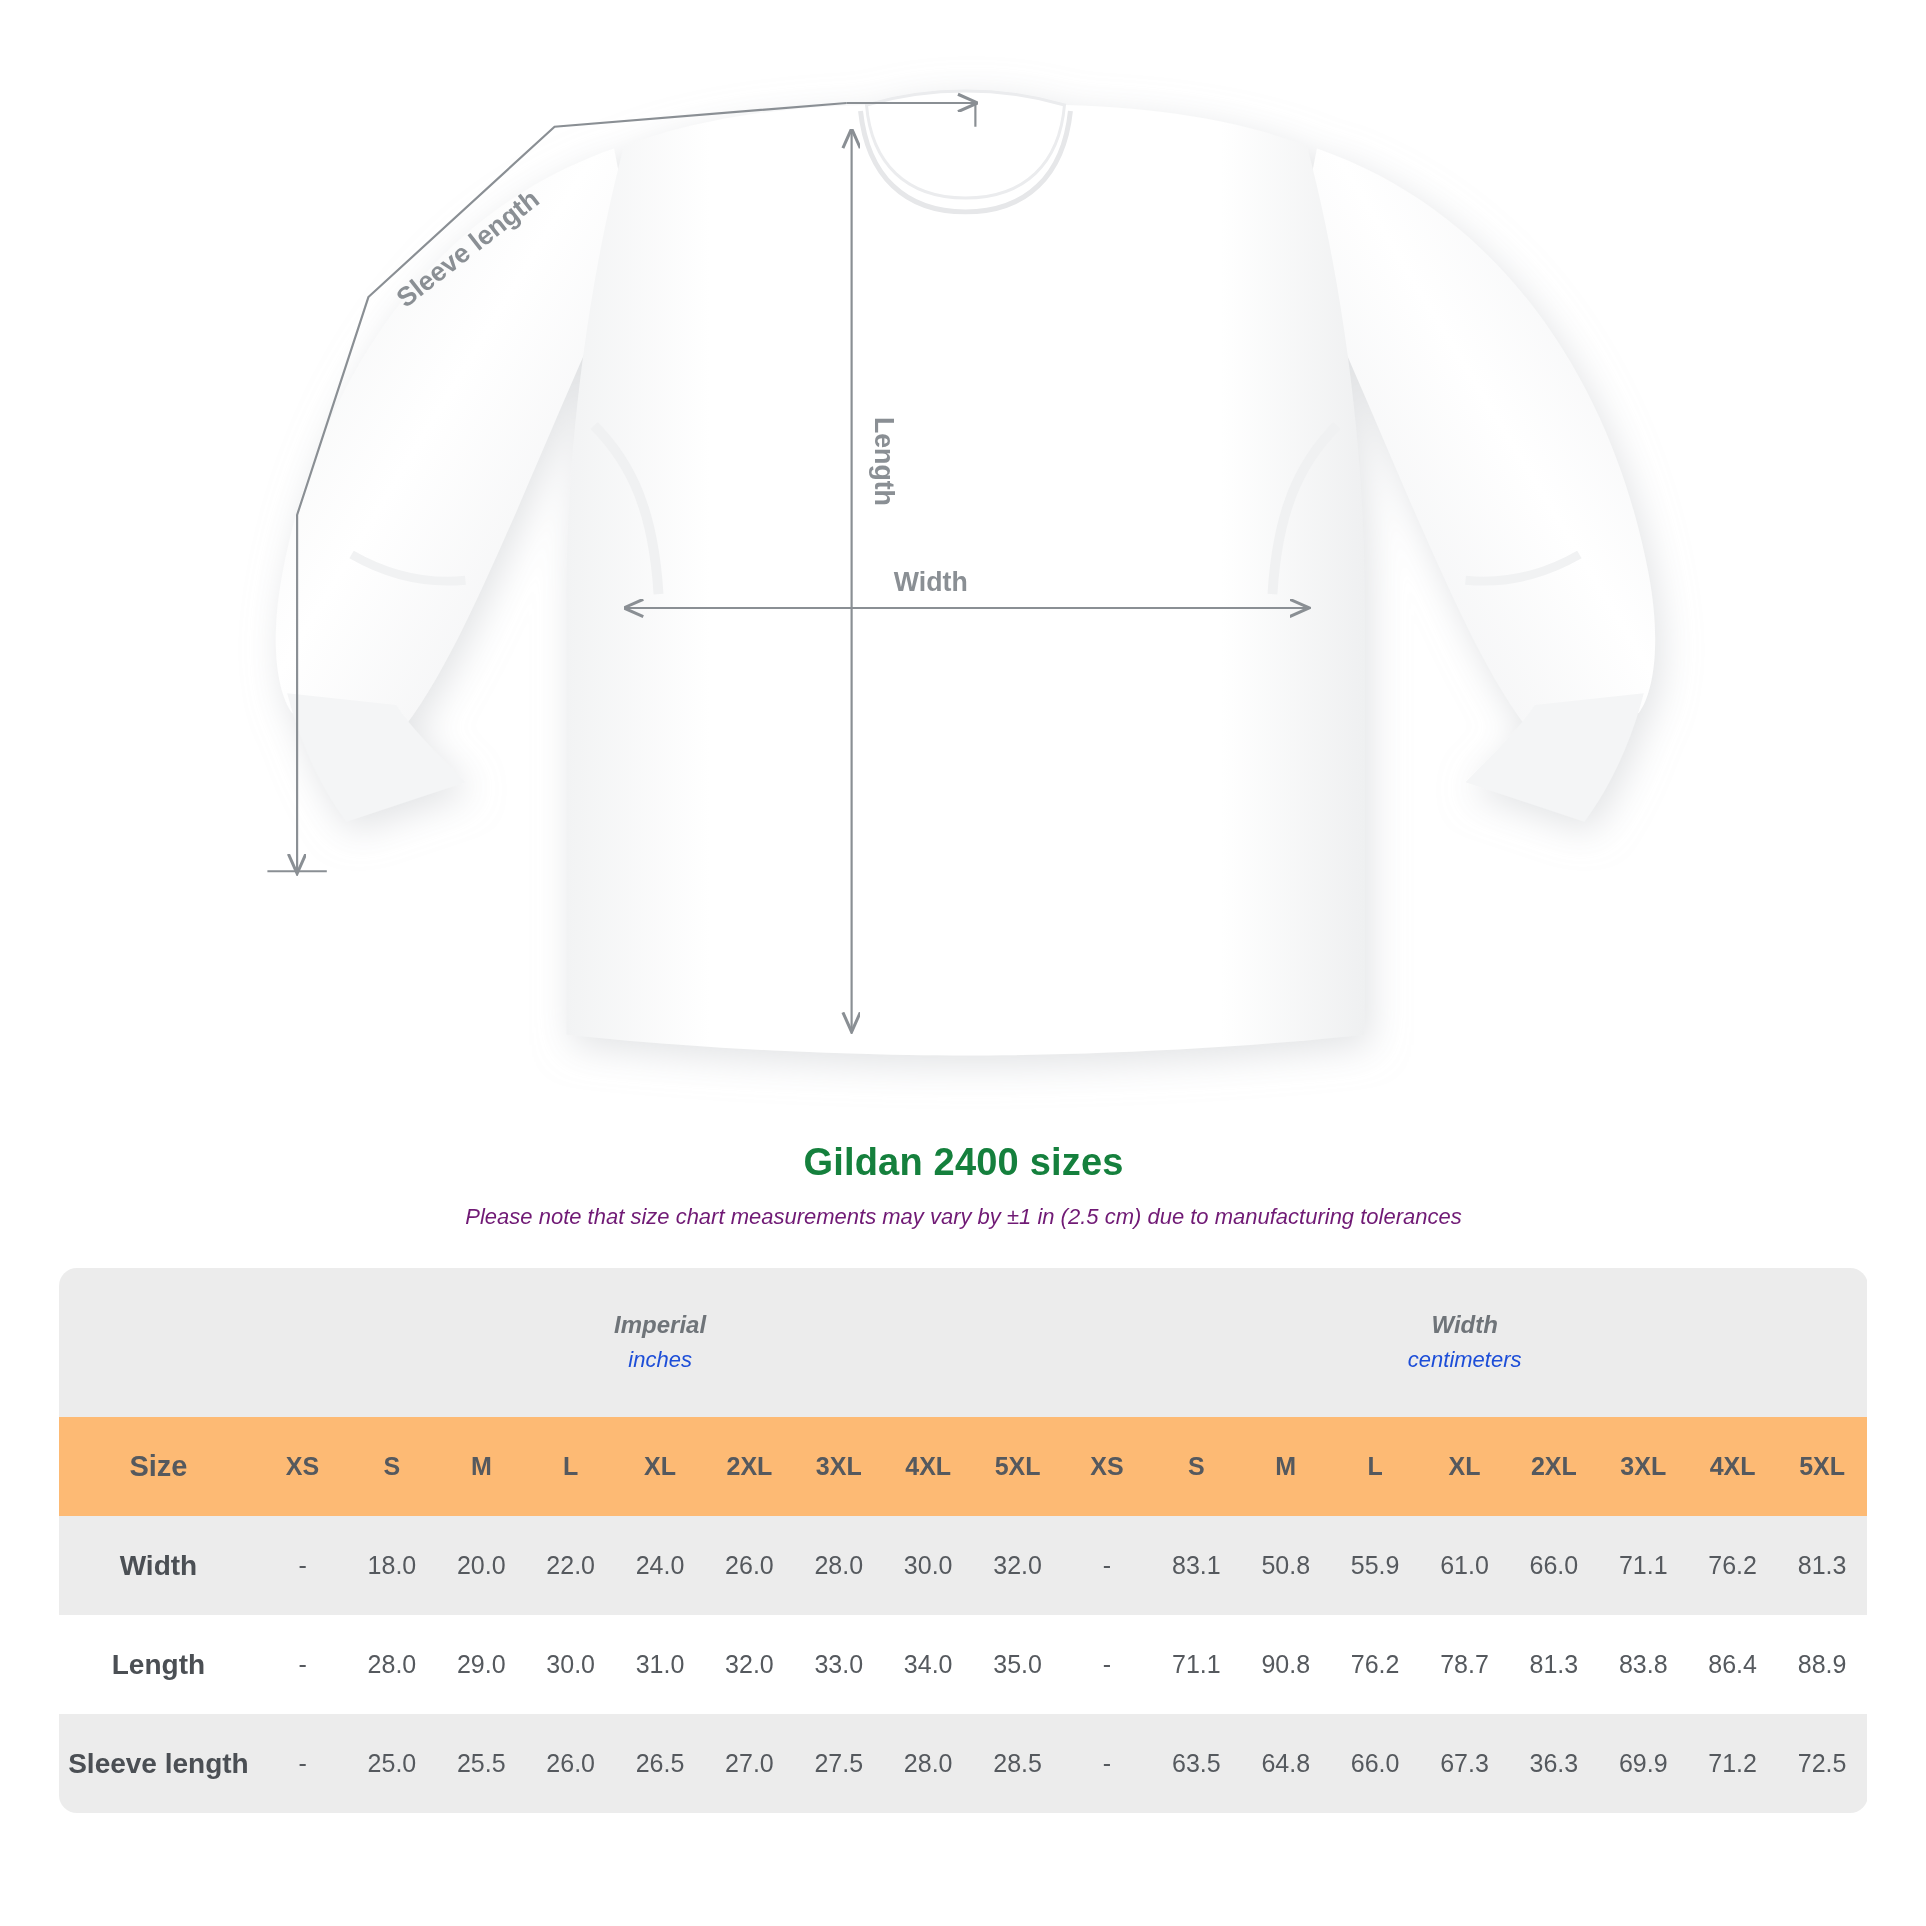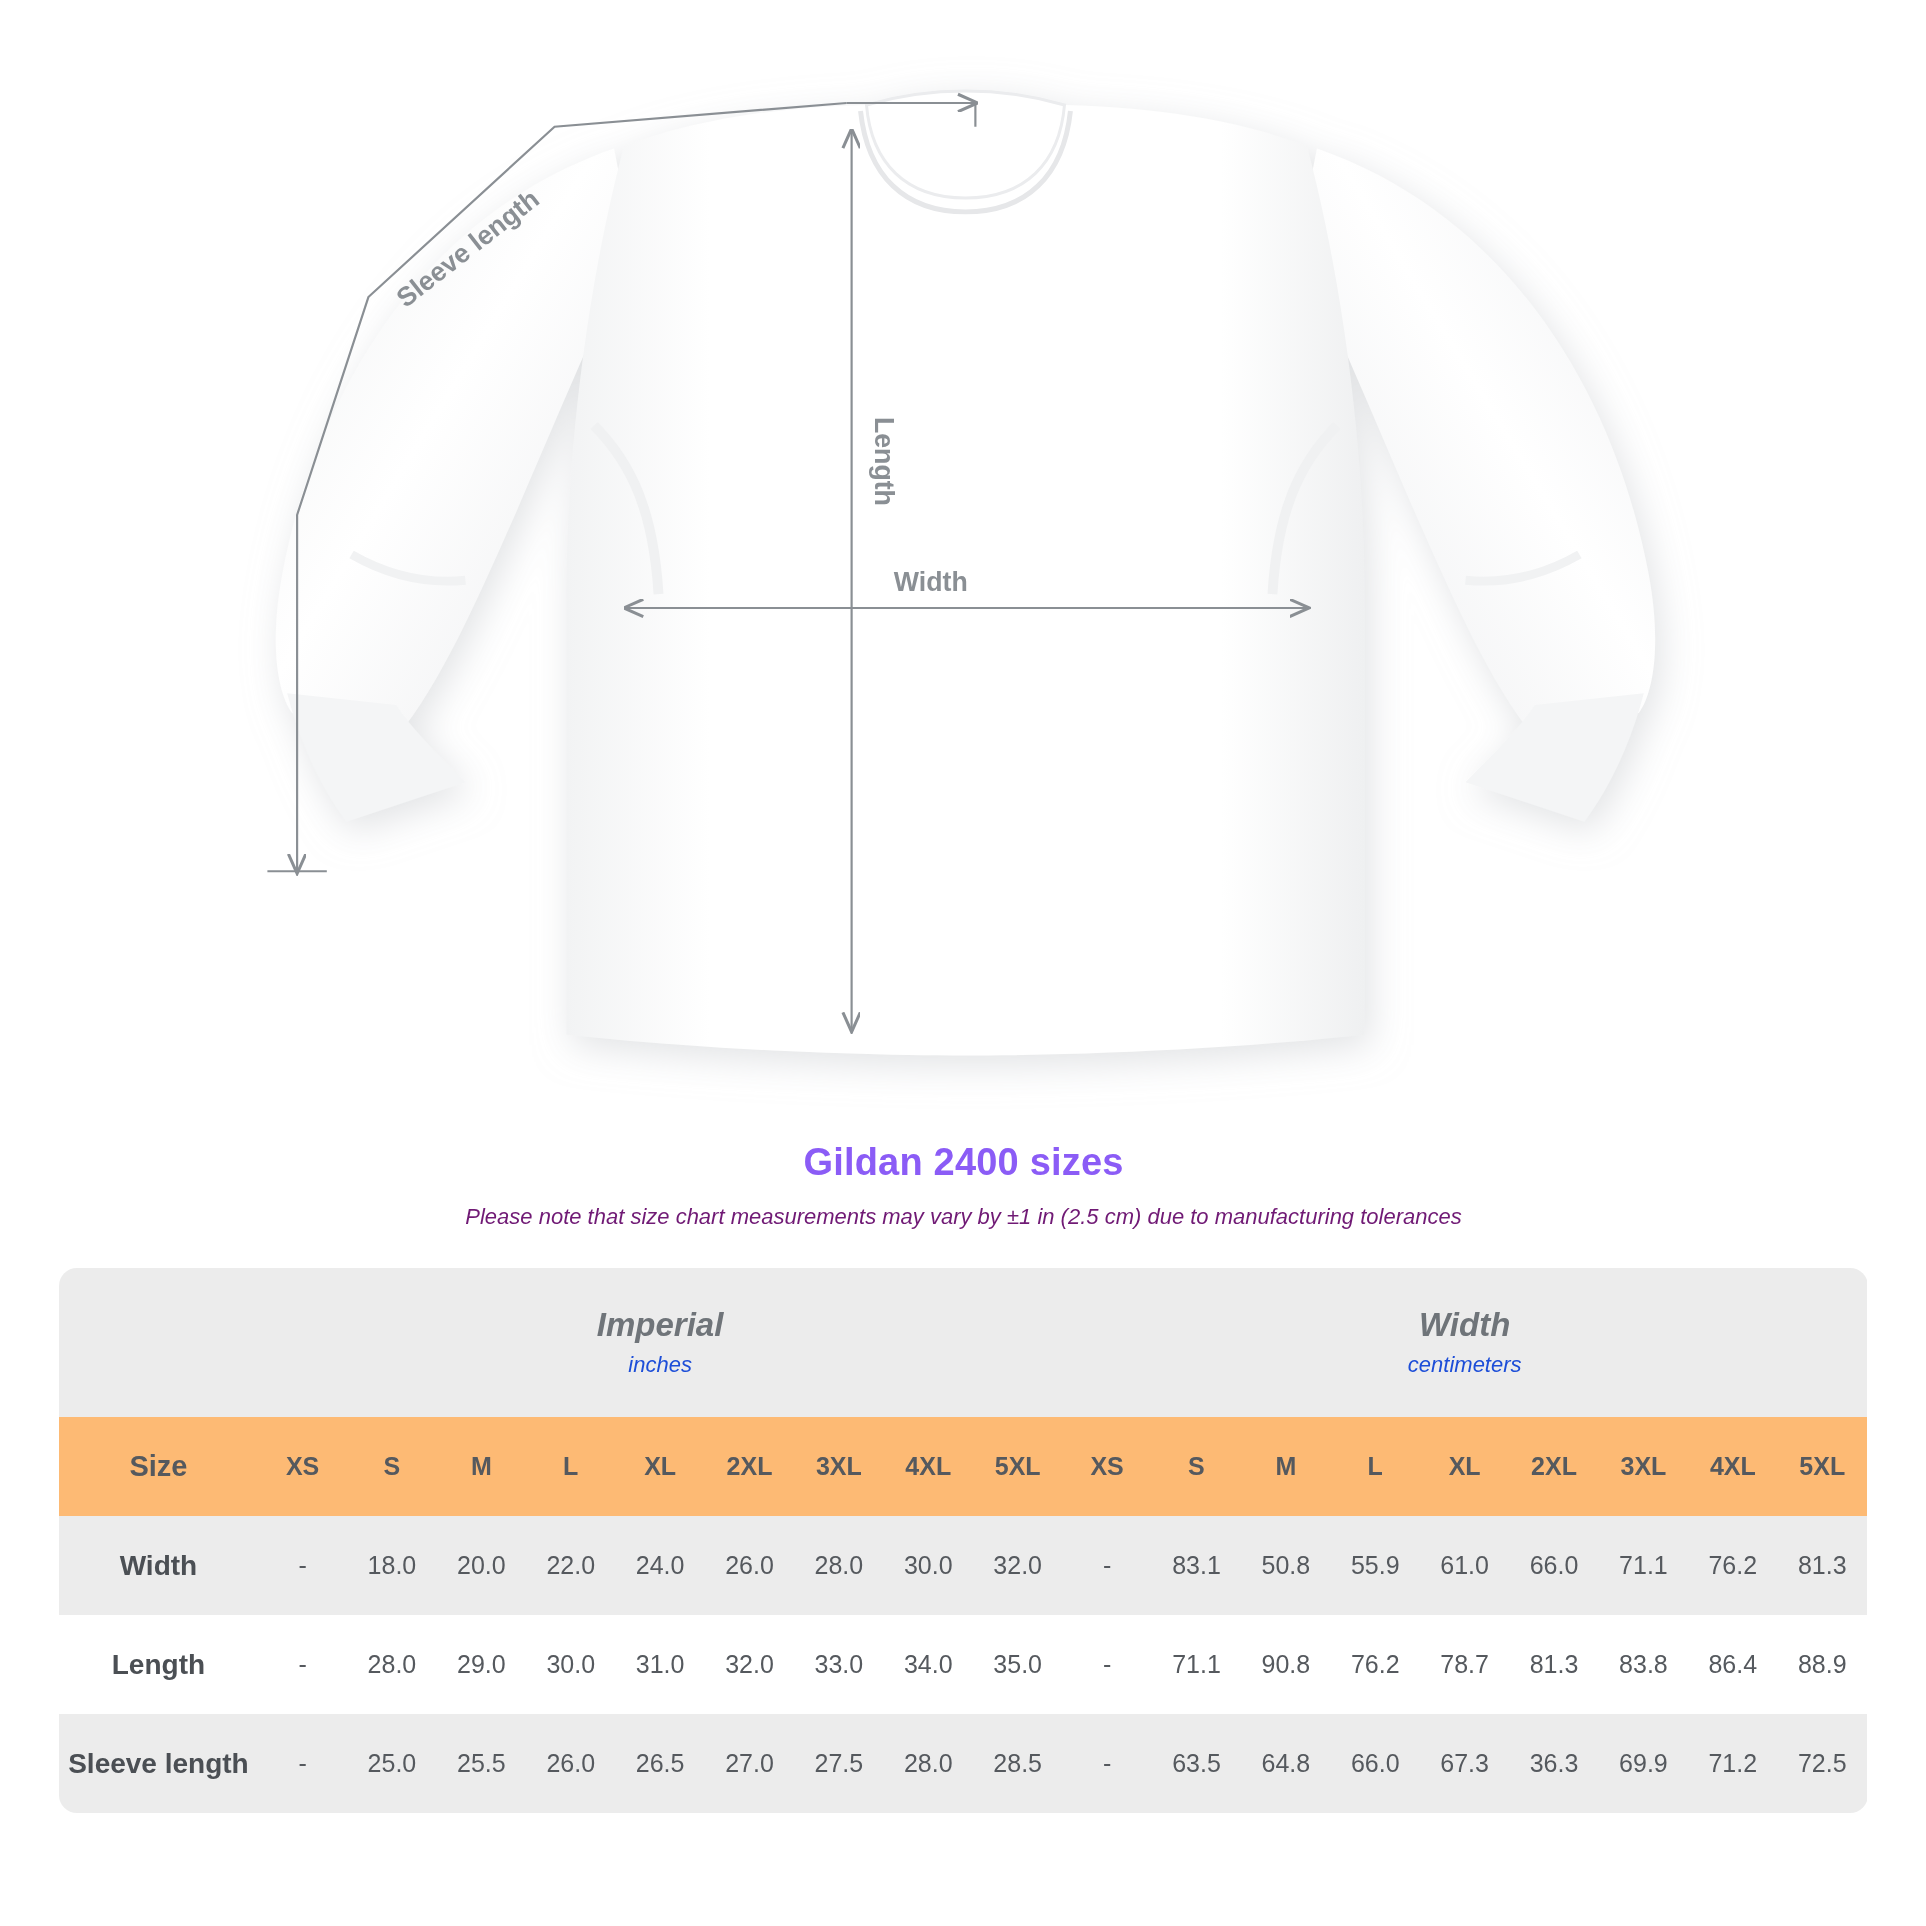--- a/index.html
+++ b/index.html
@@ -30,21 +30,21 @@
     position: absolute;
     top: 0;
     left: 0;
   }
 
   
   .chart-title {
     text-align: center;
     font-size: 38px;
     font-weight: bold;
-    color: #8b5cf6;
+    color: #15803d;
     margin: 0;
     padding-top: 32px;
     letter-spacing: 0.2px;
   }
   .chart-note {
     text-align: center;
     font-size: 22px;
     font-style: italic;
     color: #701a75;
     margin: 0;
@@ -68,21 +68,21 @@
     color: #55595e;
     border: none;
     padding: 0;
   }
   .unit-row td {
     background: #ececec;
     height: 149px;
     vertical-align: middle;
   }
   .unit-title {
-    font-size: 33px;
+    font-size: 24px;
     font-weight: bold;
     font-style: italic;
     color: #6f7479;
     display: block;
     line-height: 1.1;
   }
   .unit-sub {
     font-size: 22px;
     font-style: italic;
     color: #1d4ed8;

